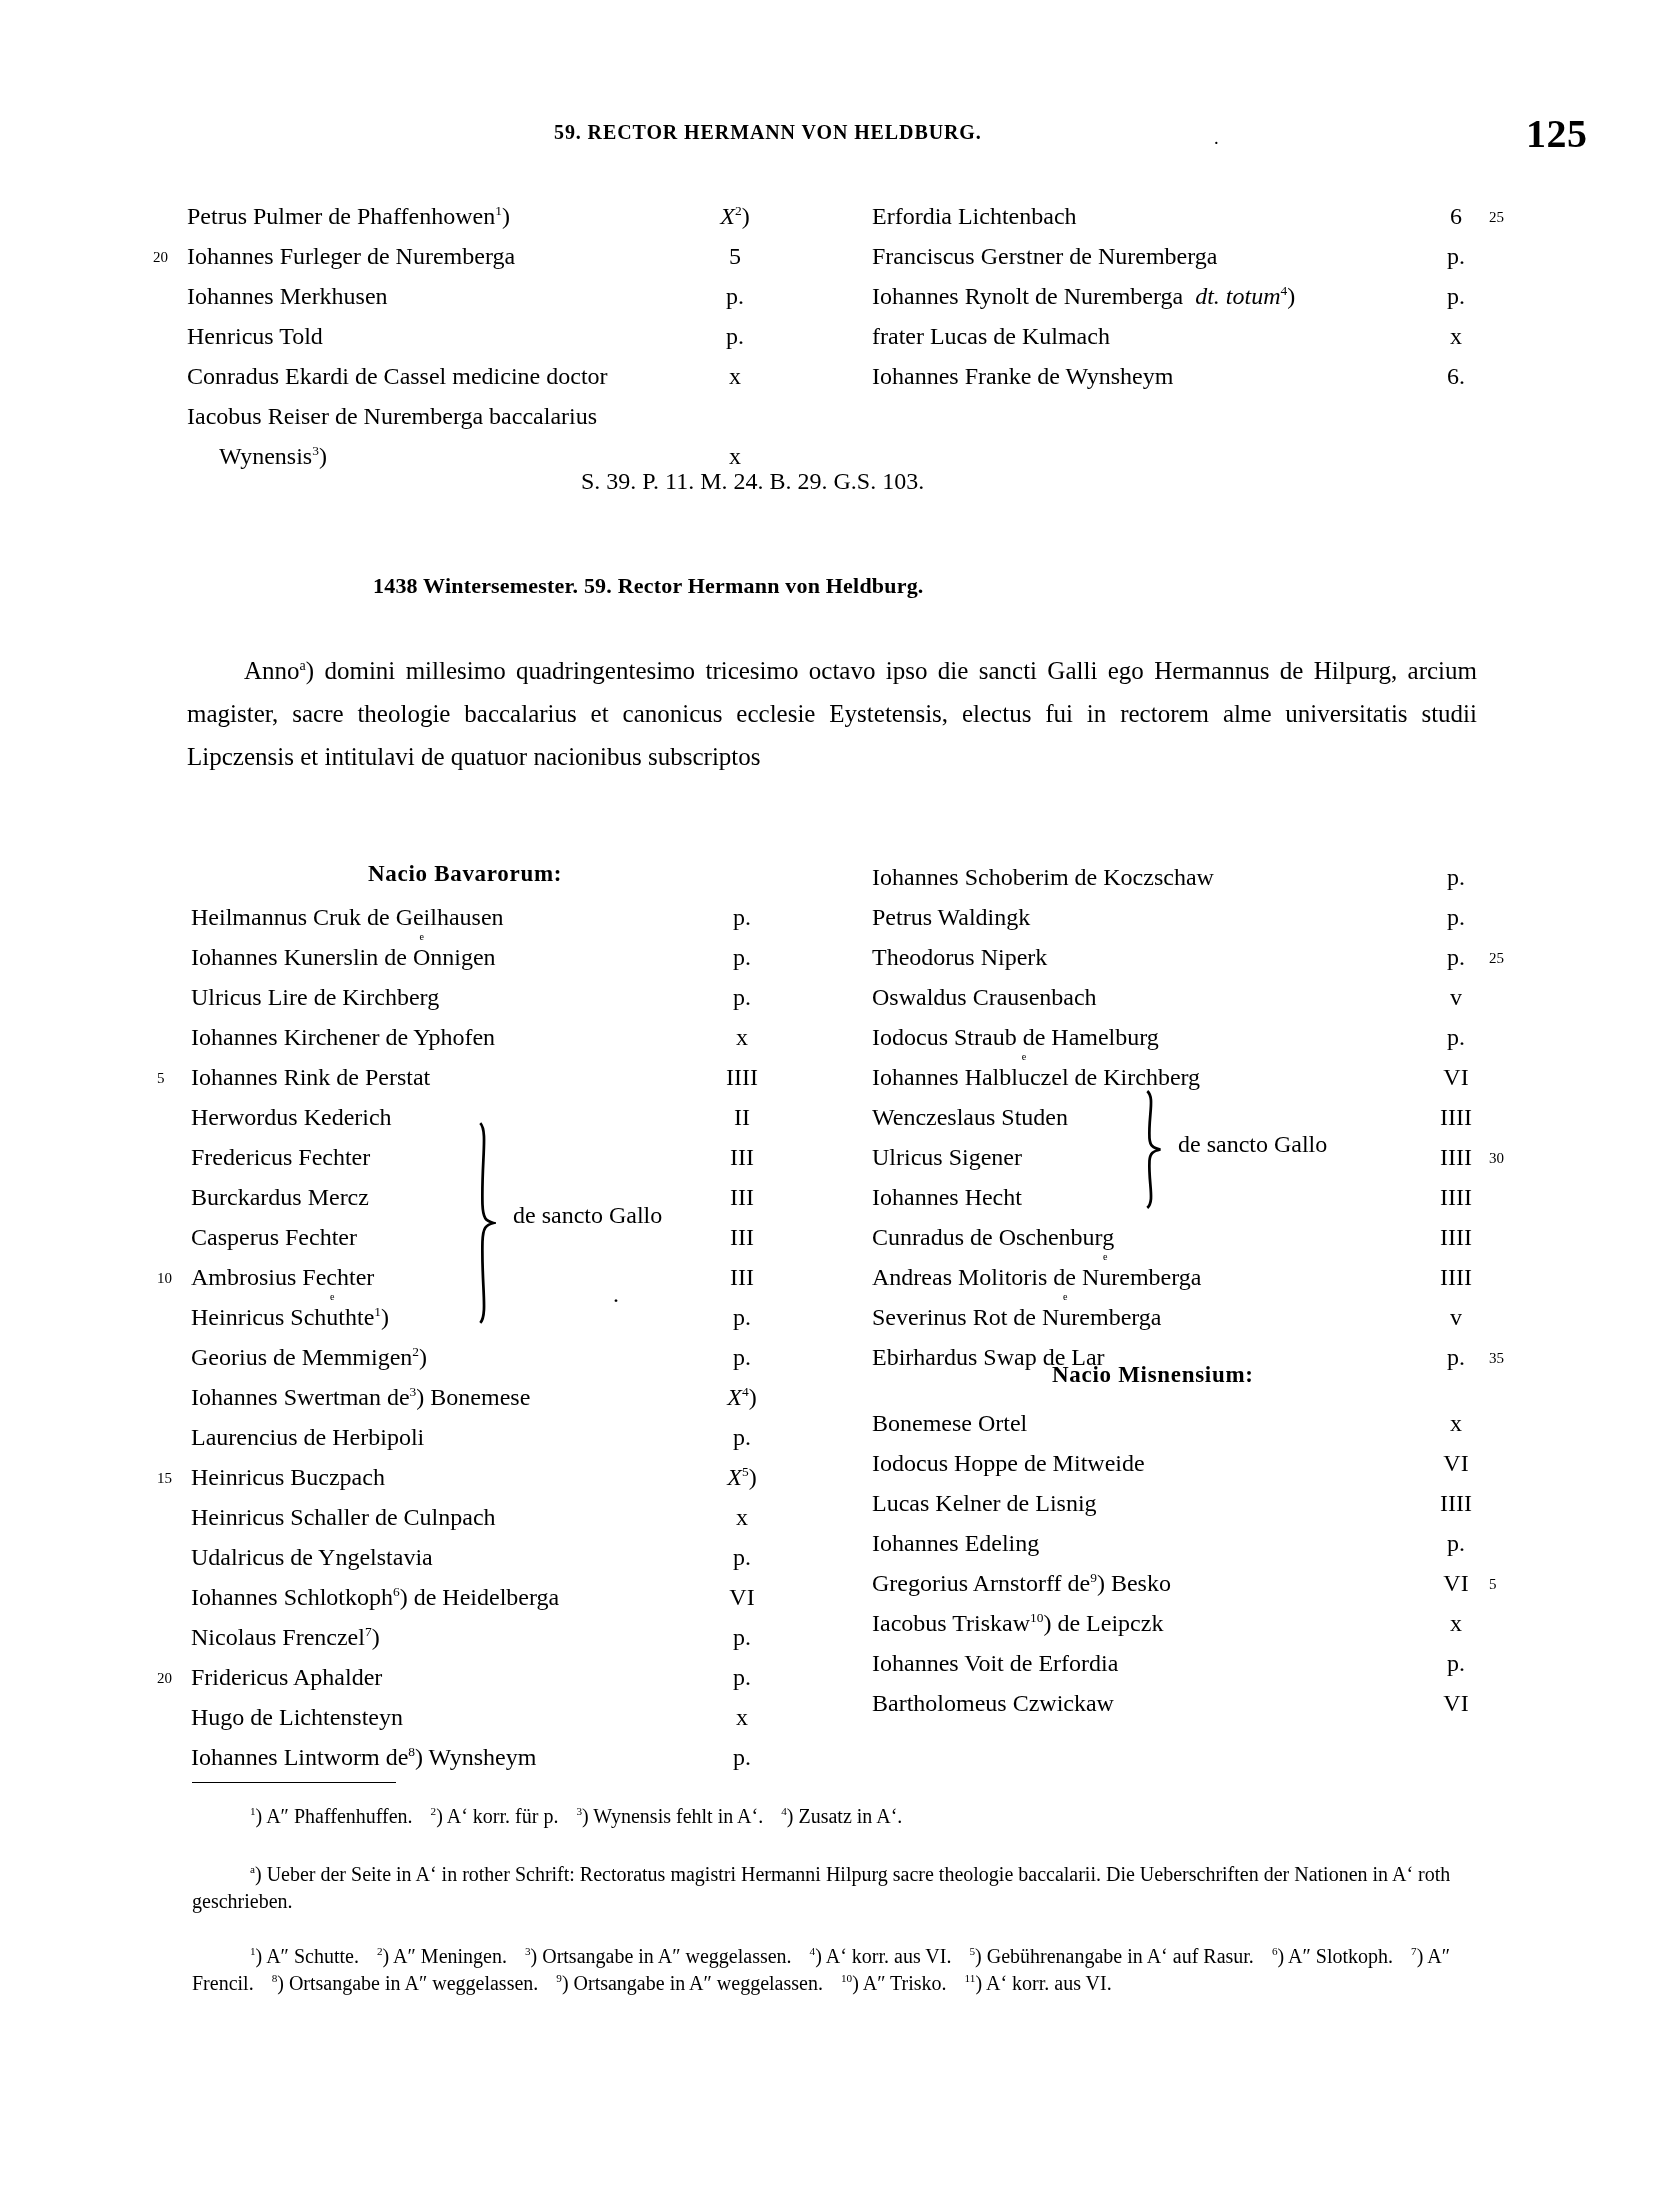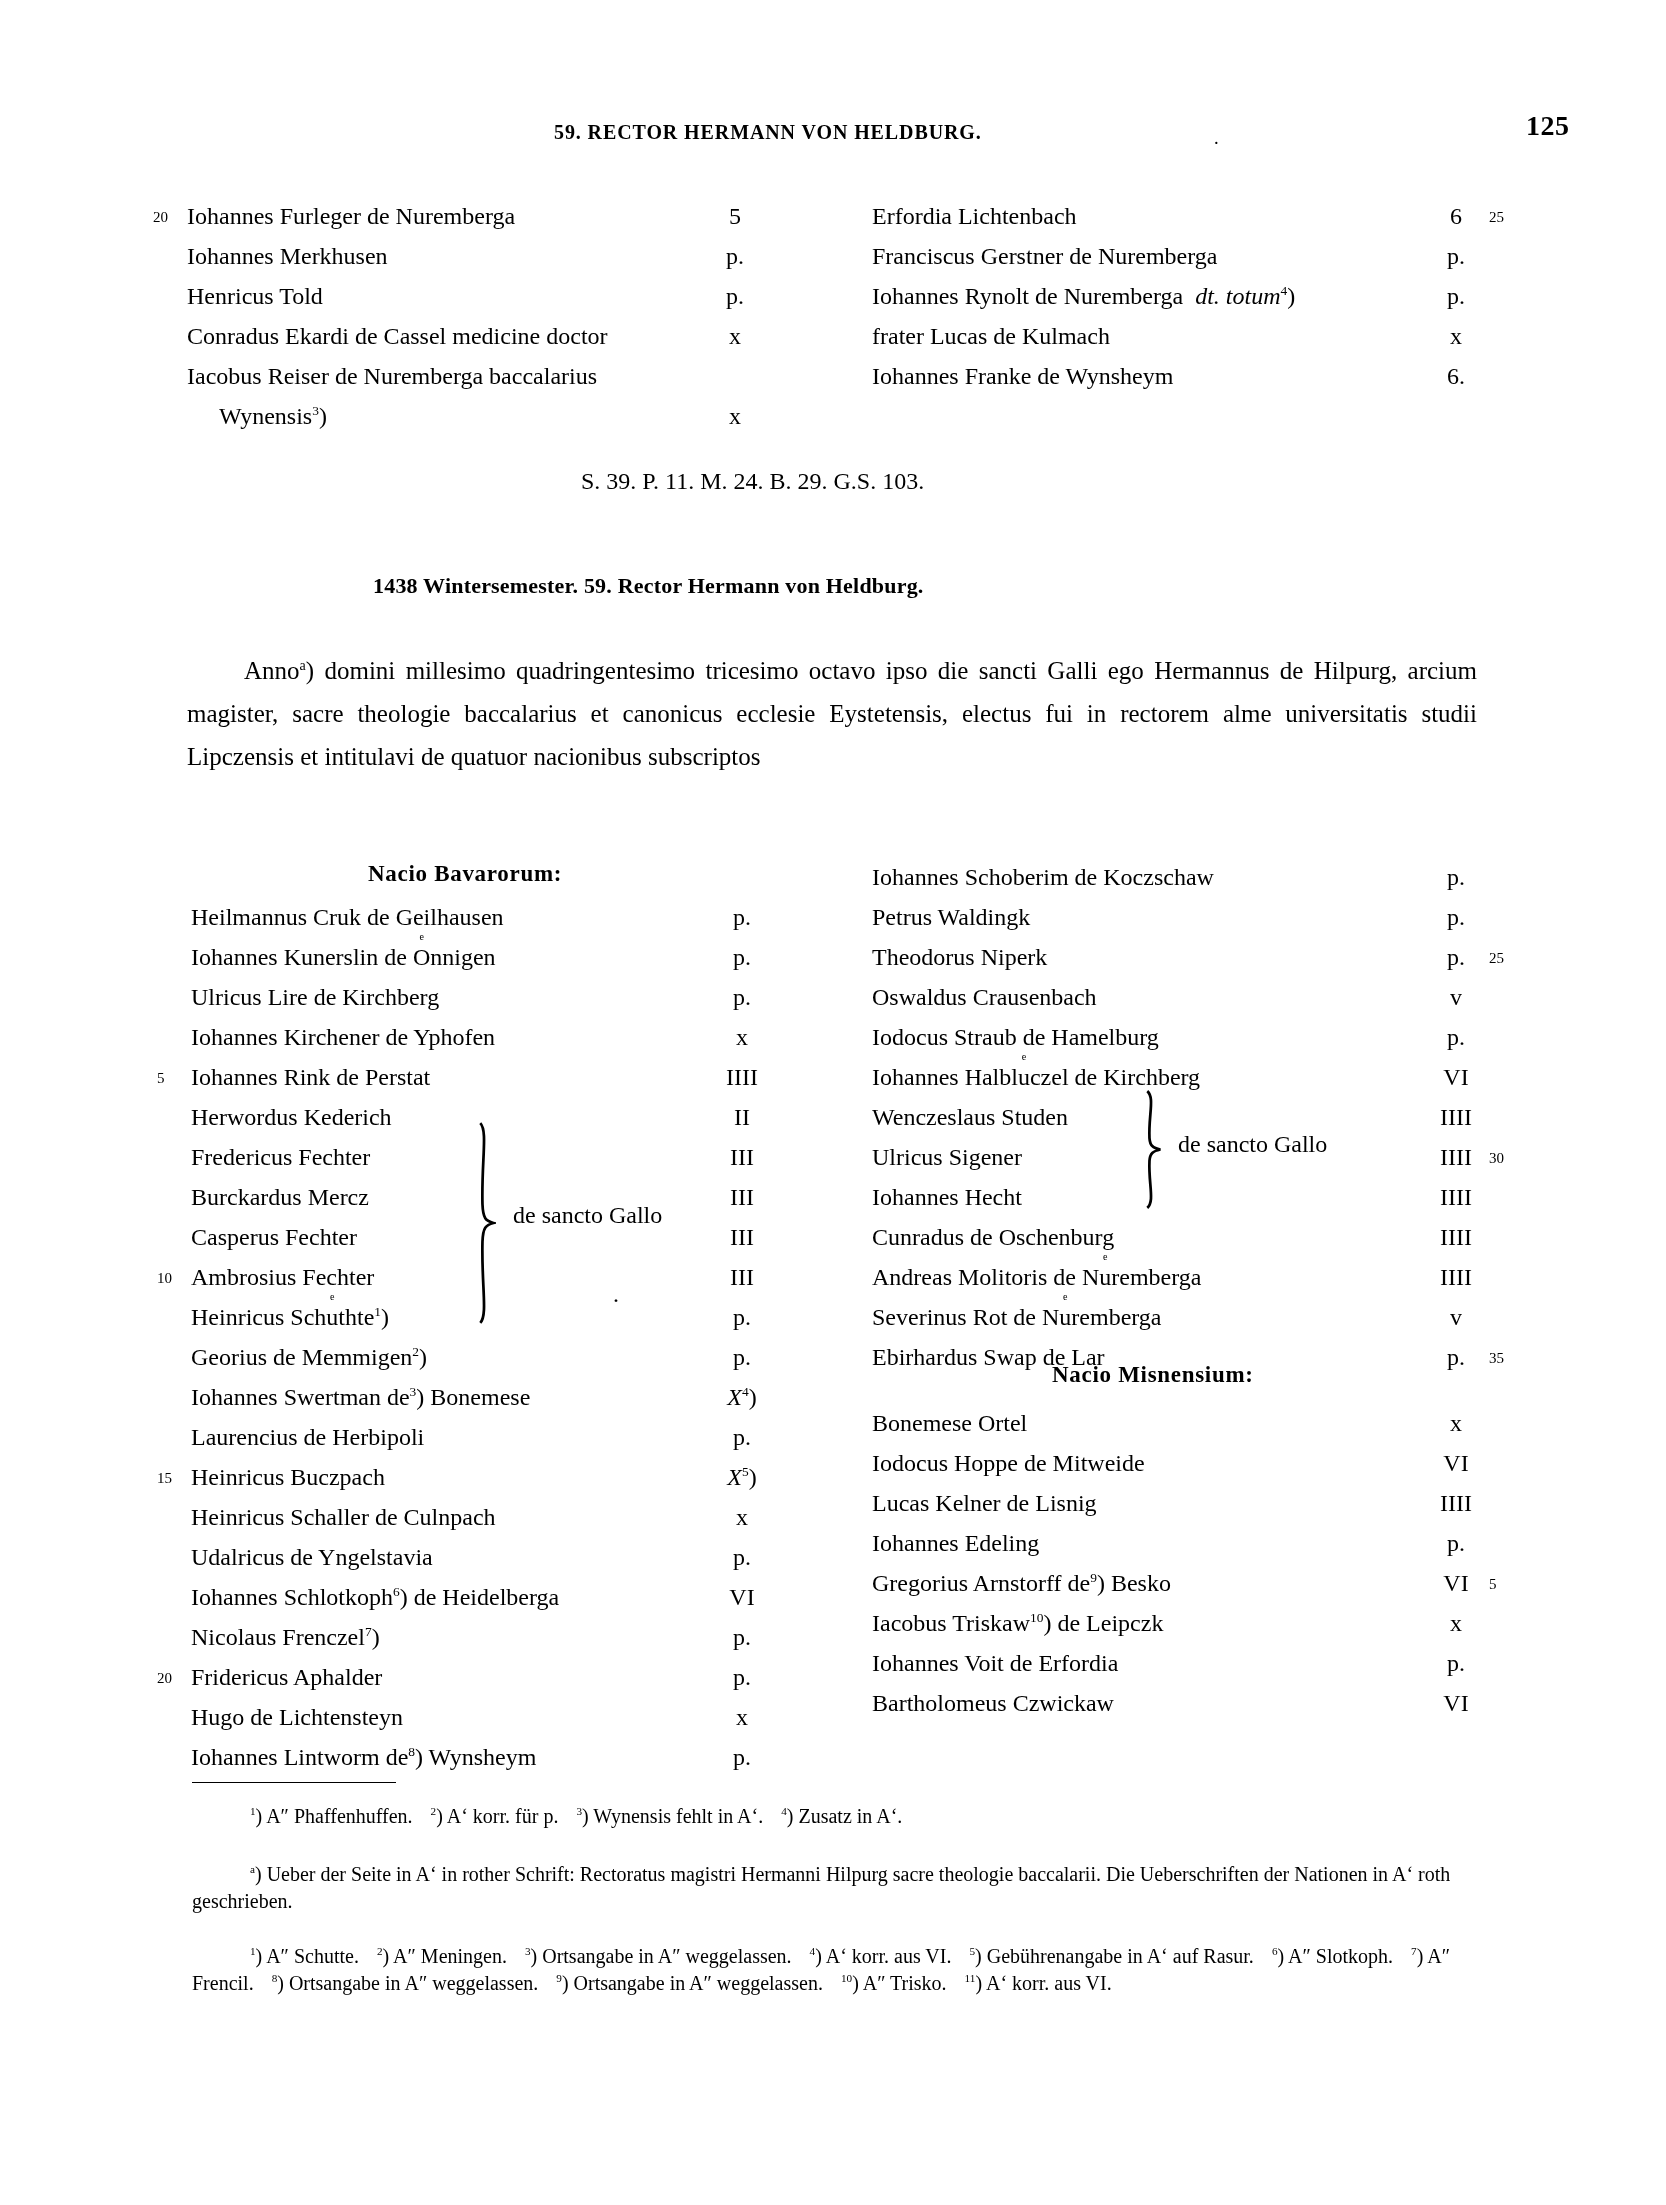--- a/index.html
+++ b/index.html
@@ -44,21 +44,21 @@
   .runhead-dot {
     position: absolute;
     left: 1186px;
     top: 8.8px;
     font-size: 18.6px;
   }
   .runhead-page {
     position: absolute;
     left: 1498px;
     top: -7.7px;
-    font-size: 28px;
+    font-size: 40px;
     font-weight: 700;
     letter-spacing: 0.5px;
   }
 
   
   .col {
     position: absolute;
   }
   .entry {
     position: relative;
@@ -205,20 +205,24 @@
 
 <div class="page">
 
   <div class="runhead">
     <div class="runhead-title">59. RECTOR HERMANN VON HELDBURG.</div>
     <div class="runhead-dot">.</div>
     <div class="runhead-page">125</div>
   </div>
 
   <div class="col" id="top-left" style="left:159px; top:196px; width:646px;">
+      <div class="entry">
+        <span class="nm">Petrus Pulmer de Phaffenhowen<sup>1</sup>)</span>
+        <span class="val" style="left: 515px;"><span class="ital">X</span><sup>2</sup>)</span>
+      </div>
       <div class="entry">
         <span class="lineno">20</span>
         <span class="nm">Iohannes Furleger de Nuremberga</span>
         <span class="val" style="left: 515px;">5</span>
       </div>
       <div class="entry">
         <span class="nm">Iohannes Merkhusen</span>
         <span class="val" style="left: 515px;">p.</span>
       </div>
       <div class="entry">

